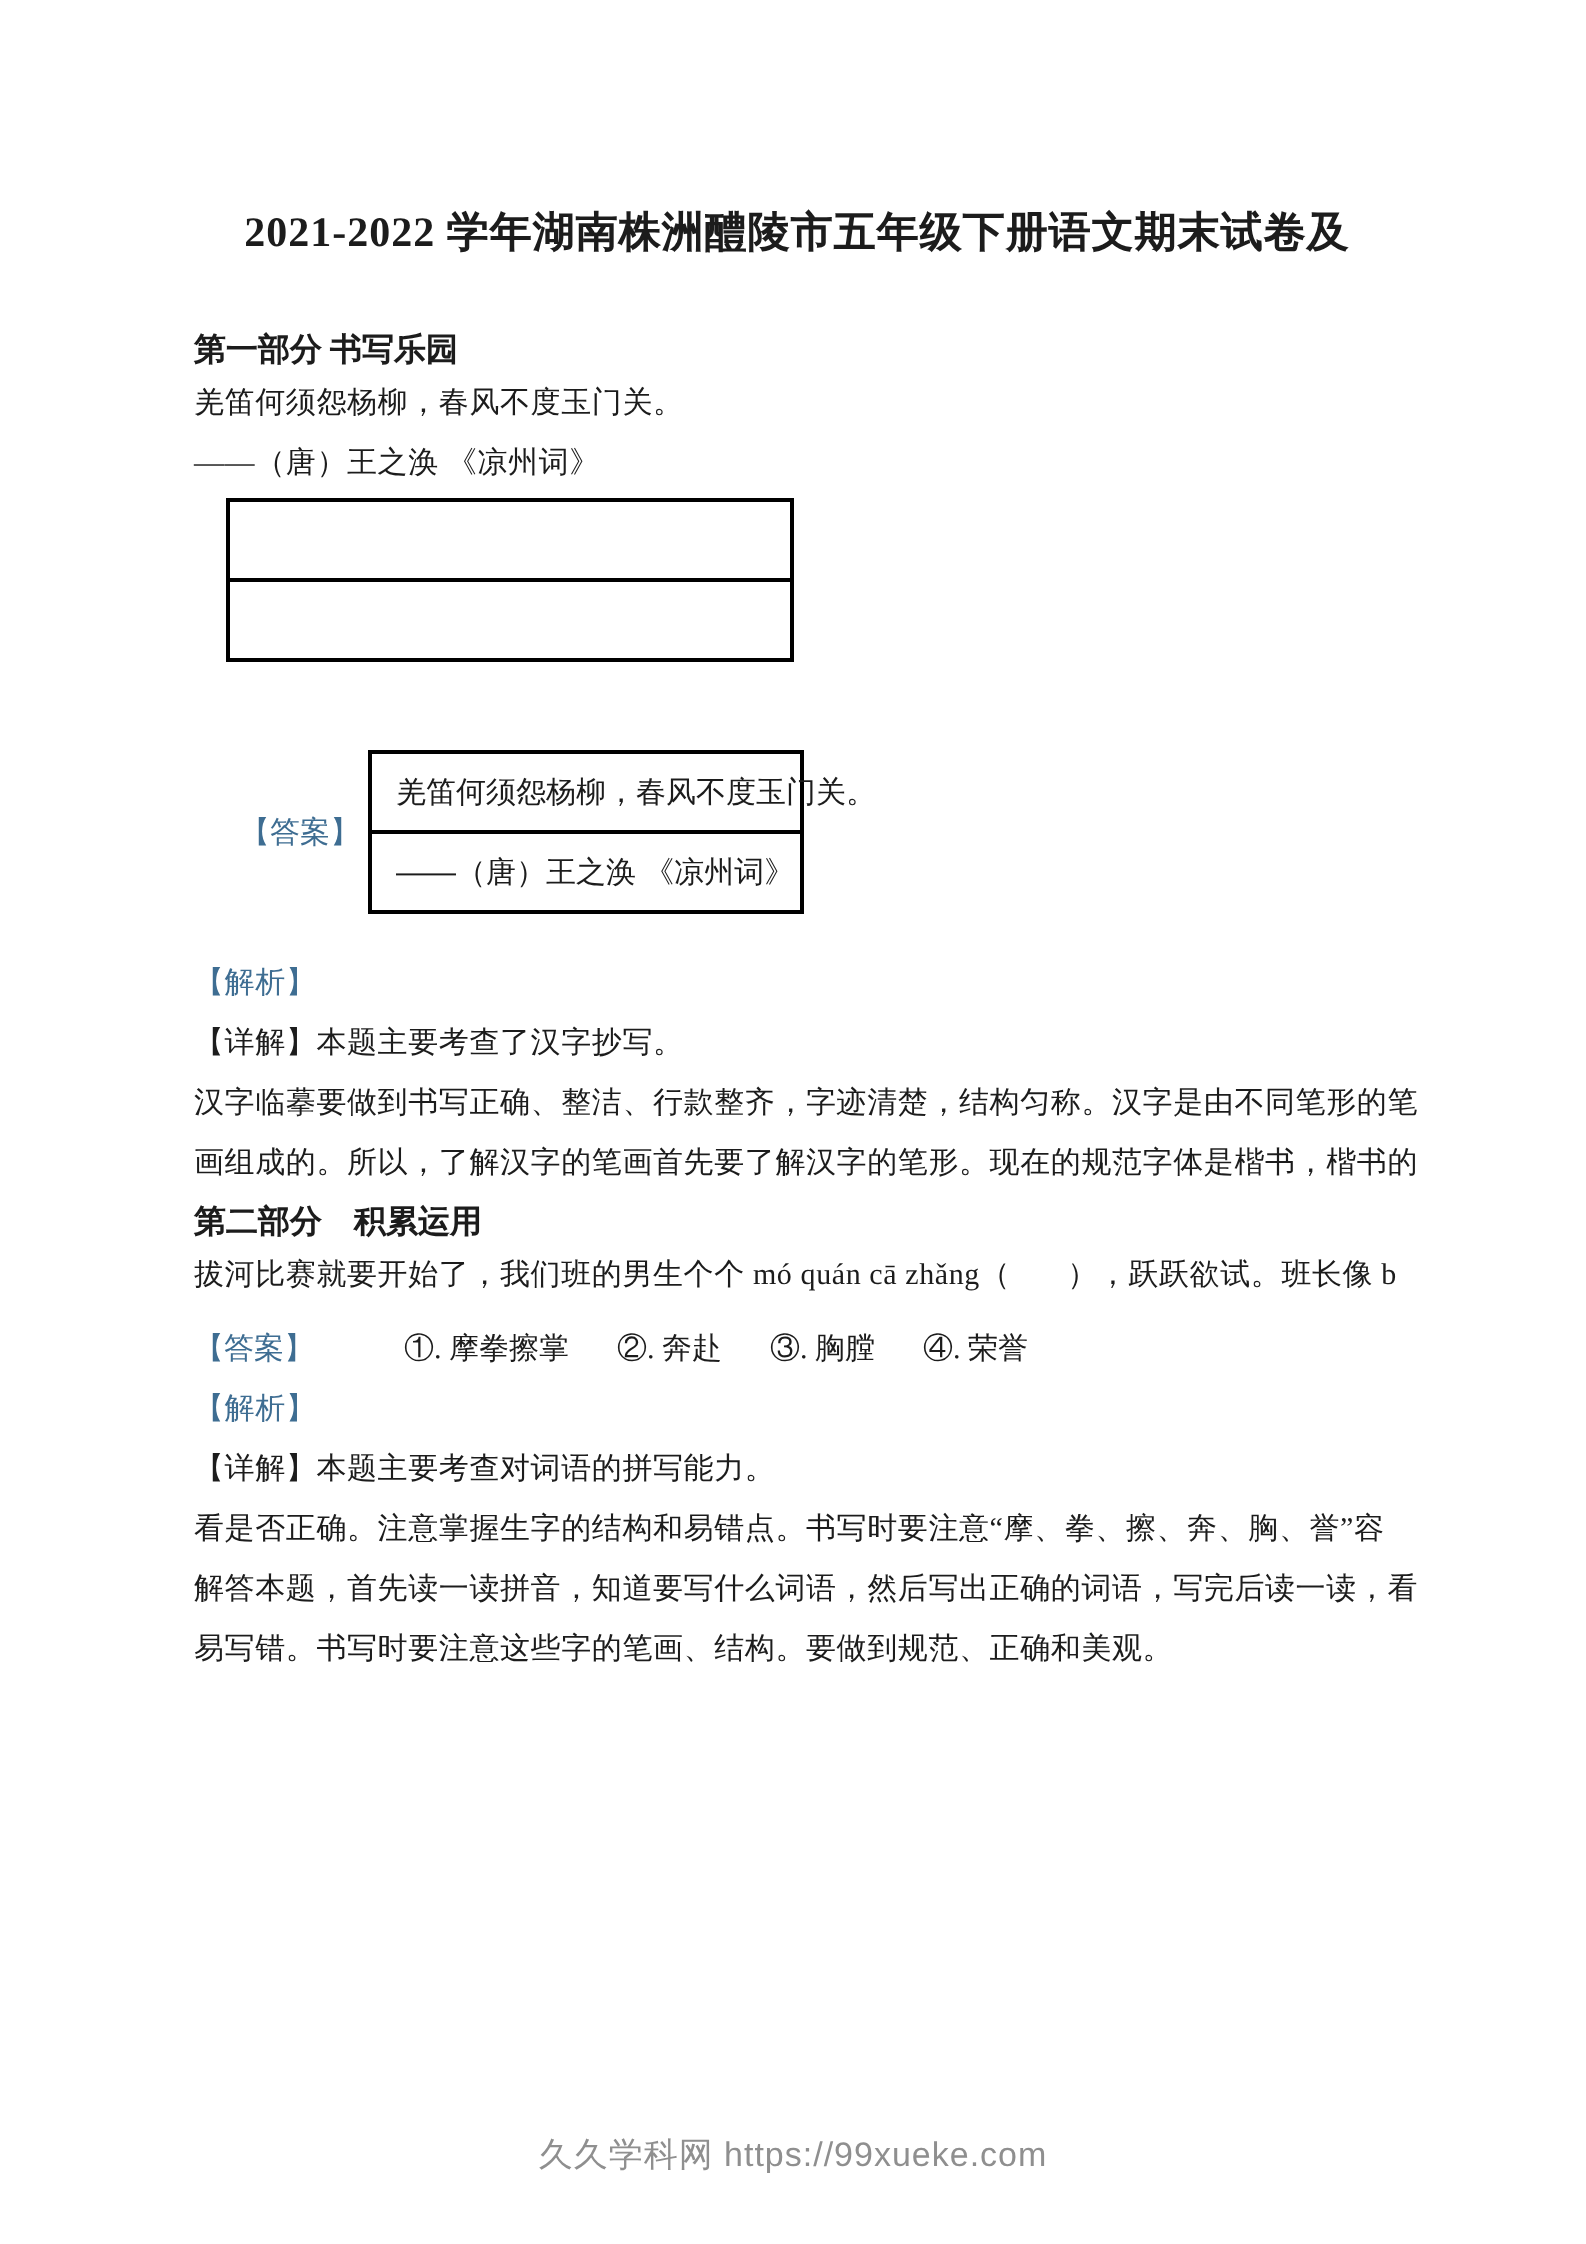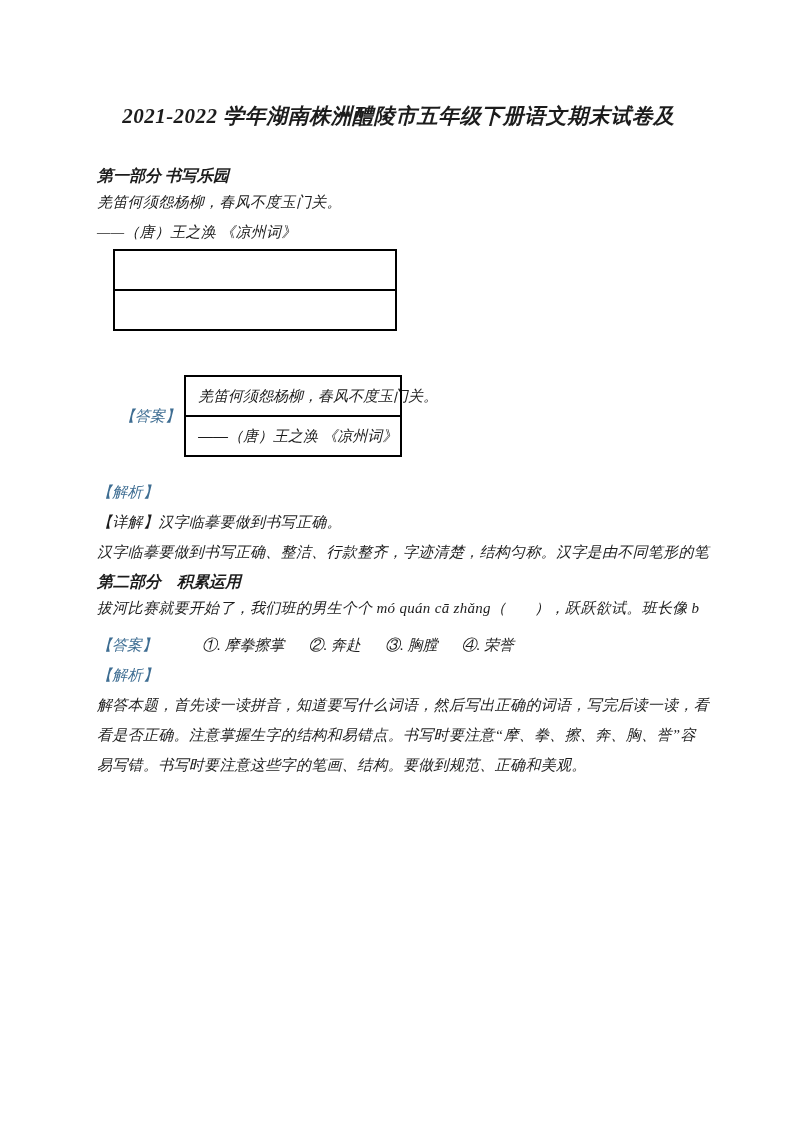--- a/index.html
+++ b/index.html
@@ -4,21 +4,20 @@
 <style>
   html,body{margin:0;padding:0;background:#ffffff;}
   .page{
     position:relative;
     width:793px;height:1122px;
     margin:0 auto;
     background:#ffffff;
     overflow:hidden;
     font-family:"Liberation Serif", serif;
     color:#1c1c1c;
-    font-style:italic;
   }
   .content{padding:0 93px 0 97px;}
 
   .title{
     margin-top:94px;
     text-align:center;
     font-size:21px;
     font-weight:bold;
     line-height:45px;
     letter-spacing:0.5px;
@@ -127,35 +126,38 @@
 
     <div class="answer-row">
       <div class="label blue">【答案】</div>
       <div class="answer-image-box">
         <div class="box-line">羌笛何须怨杨柳，春风不度玉门关。</div>
         <div class="box-line">——（唐）王之涣 《凉州词》</div>
       </div>
     </div>
 
     <div class="line blue analysis">【解析】</div>
-    <div class="line">【详解】汉字临摹要做到书写正确。</div>
+    <div class="line">【详解】本题主要考查了汉字抄写。</div>
     <div class="line">汉字临摹要做到书写正确、整洁、行款整齐，字迹清楚，结构匀称。汉字是由不同笔形的笔</div>
+    <div class="line">画组成的。所以，了解汉字的笔画首先要了解汉字的笔形。现在的规范字体是楷书，楷书的</div>
 
     <div class="h2 second">第二部分　积累运用</div>
 
     <div class="line">拔河比赛就要开始了，我们班的男生个个 mó quán cā zhǎng（       ），跃跃欲试。班长像 b</div>
 
     <div class="answer-line2">
       <span class="label blue">【答案】</span>
       <span class="item">①. 摩拳擦掌</span>
       <span class="item">②. 奔赴</span>
       <span class="item">③. 胸膛</span>
       <span class="item">④. 荣誉</span>
     </div>
 
     <div class="line blue">【解析】</div>
+    <div class="line">【详解】本题主要考查对词语的拼写能力。</div>
+    <div class="line">看是否正确。注意掌握生字的结构和易错点。书写时要注意“摩、拳、擦、奔、胸、誉”容</div>
     <div class="line">解答本题，首先读一读拼音，知道要写什么词语，然后写出正确的词语，写完后读一读，看</div>
-    <div class="line">看是否正确。注意掌握生字的结构和易错点。书写时要注意“摩、拳、擦、奔、胸、誉”容</div>
     <div class="line">易写错。书写时要注意这些字的笔画、结构。要做到规范、正确和美观。</div>
 
   </div>
 
+  <div class="footer">久久学科网 https://99xueke.com</div>
 </div>
 
 </body></html>

